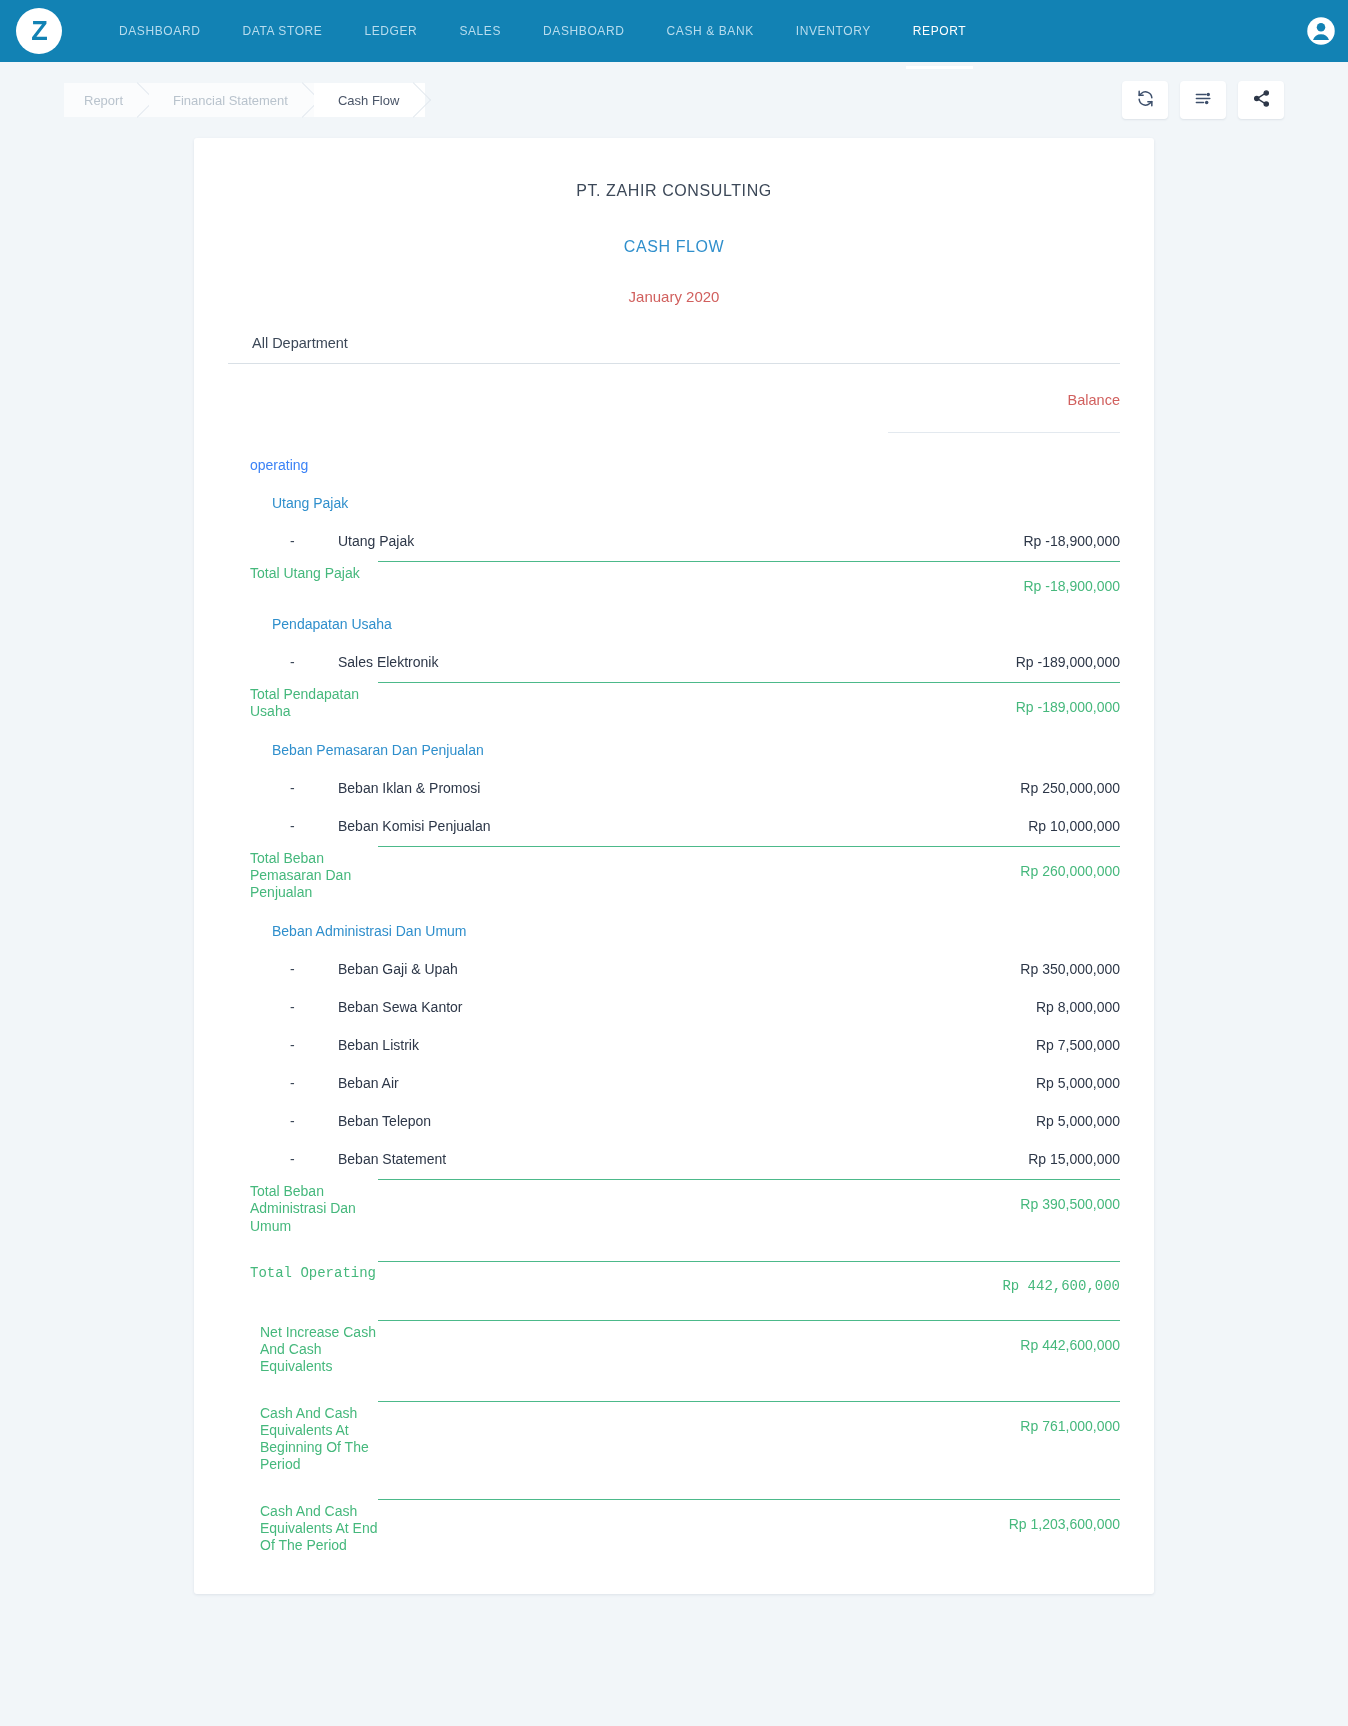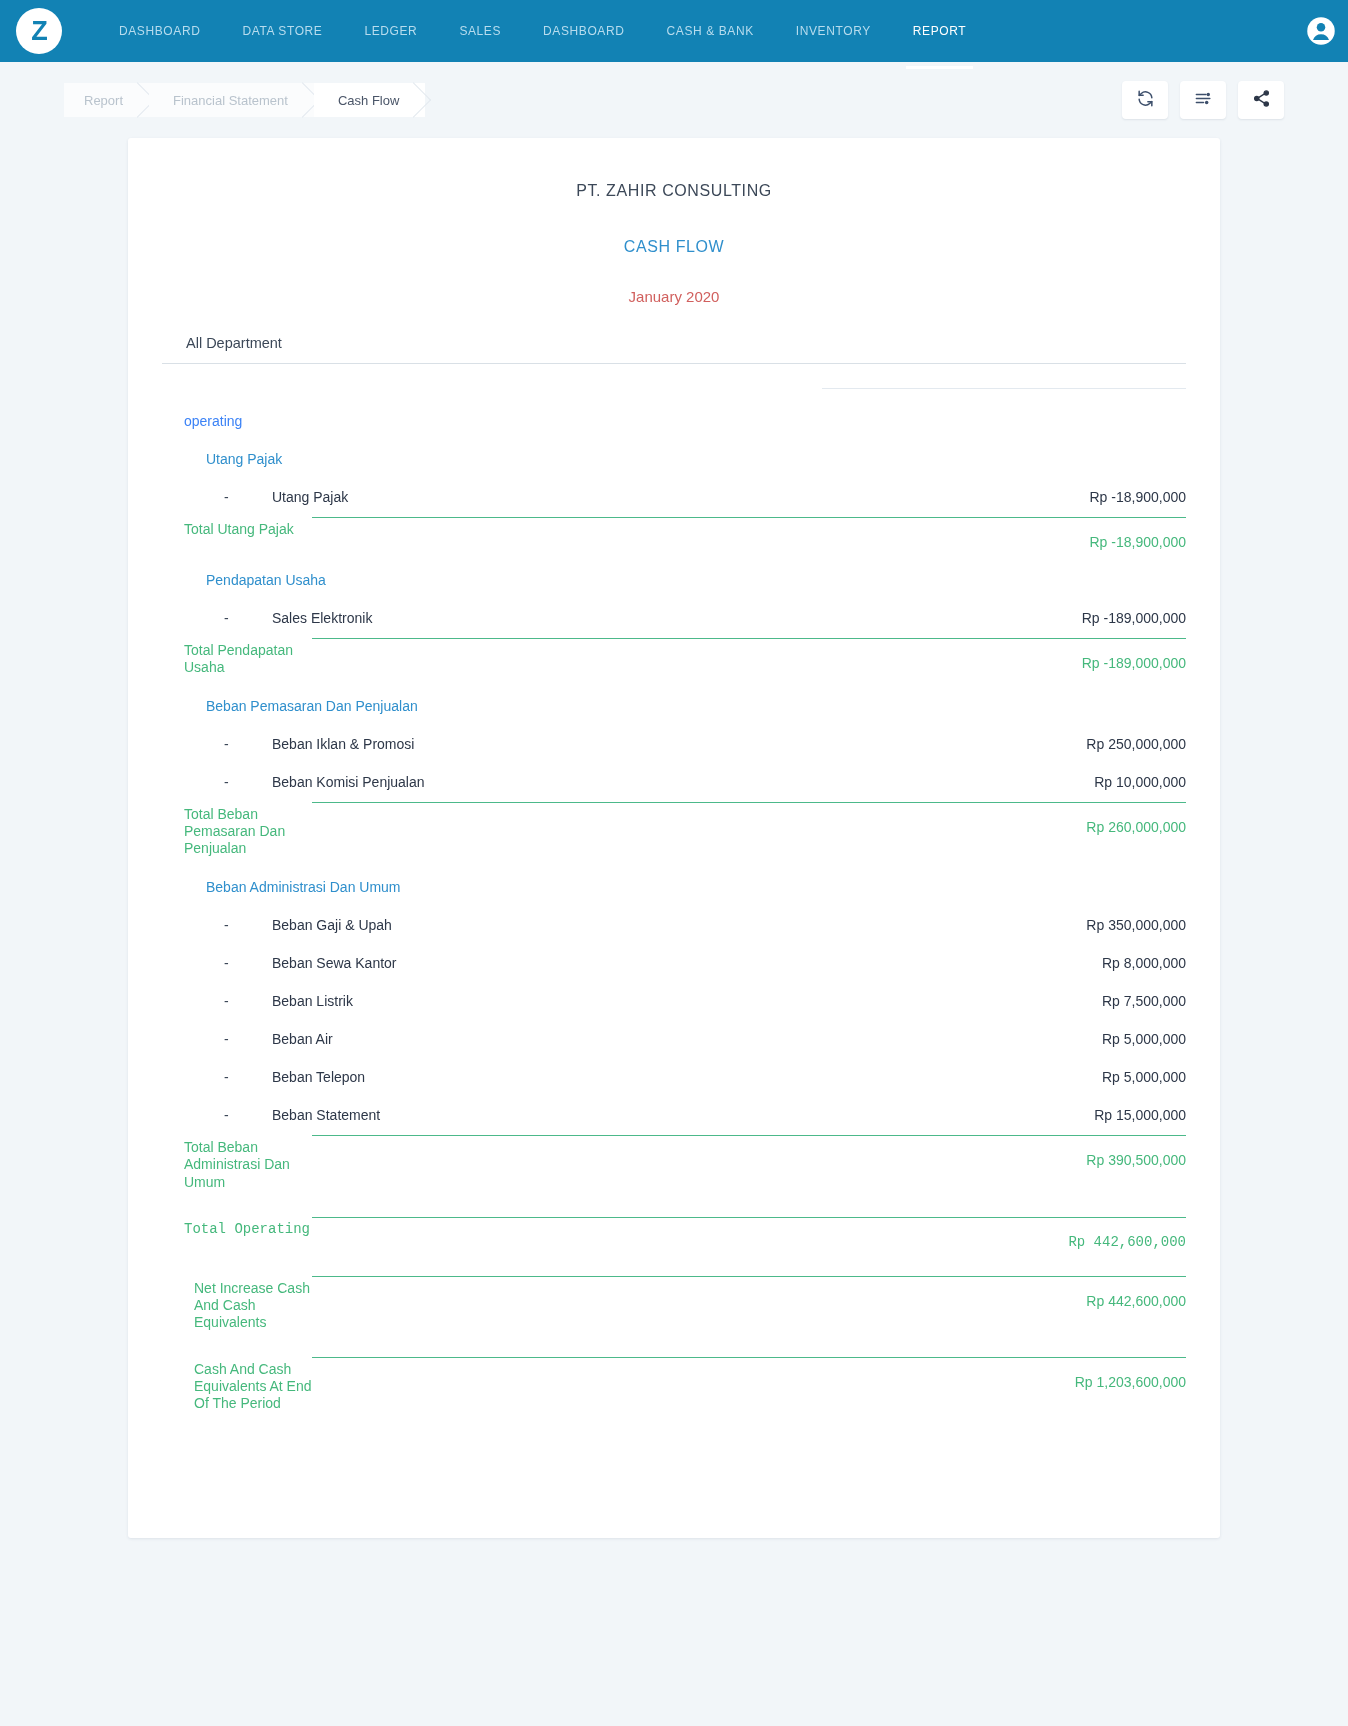--- a/index.html
+++ b/index.html
@@ -120,21 +120,21 @@
     border: none;
     border-radius: 4px;
     box-shadow: 0 1px 2px rgba(40,60,90,0.10);
     display: flex; align-items: center; justify-content: center;
     cursor: pointer;
   }
 
   
   .card {
     margin: 0 auto;
-    width: 1092px;
+    width: 960px;
     min-height: 1400px;
     background: #ffffff;
     border-radius: 3px;
     box-shadow: 0 1px 3px rgba(40,60,90,0.10);
     padding: 44px 34px 40px 34px;
   }
   .rpt-company {
     text-align: center;
     font-size: 16px;
     color: #3c4858;
@@ -304,20 +304,24 @@
     </button>
   </div>
 </div>
 
 <div class="card">
   <div class="rpt-company">PT. ZAHIR CONSULTING</div>
   <div class="rpt-title">CASH FLOW</div>
   <div class="rpt-period">January 2020</div>
   <div class="dept">All Department</div>
 
+  <div class="bal-head">
+    <div class="c-label"></div>
+    <div class="c-val">Balance</div>
+  </div>
 
   <div class="sep-row">
     <div class="c-label"></div>
     <div class="c-val"></div>
   </div>
 
   <div class="grp0">operating</div>
 
   <div id="groups">
       <div class="grp1">Utang Pajak</div>
@@ -395,17 +399,21 @@
   <div id="summary">
       <div class="total-row" style="margin-top: 14px; font-family: Liberation Mono, monospace;">
         <div class="total-label i0 w">Total Operating</div>
         <div class="total-val">Rp 442,600,000</div>
       </div>
       <div class="total-row" style="margin-top: 14px;">
         <div class="total-label i1 w">Net Increase Cash And Cash Equivalents</div>
         <div class="total-val">Rp 442,600,000</div>
       </div>
       <div class="total-row" style="margin-top: 14px;">
+        <div class="total-label i1 w">Cash And Cash Equivalents At Beginning Of The Period</div>
+        <div class="total-val">Rp 761,000,000</div>
+      </div>
+      <div class="total-row" style="margin-top: 14px;">
         <div class="total-label i1 w">Cash And Cash Equivalents At End Of The Period</div>
         <div class="total-val">Rp 1,203,600,000</div>
       </div>
     </div>
 </div>
 
 </body></html>

